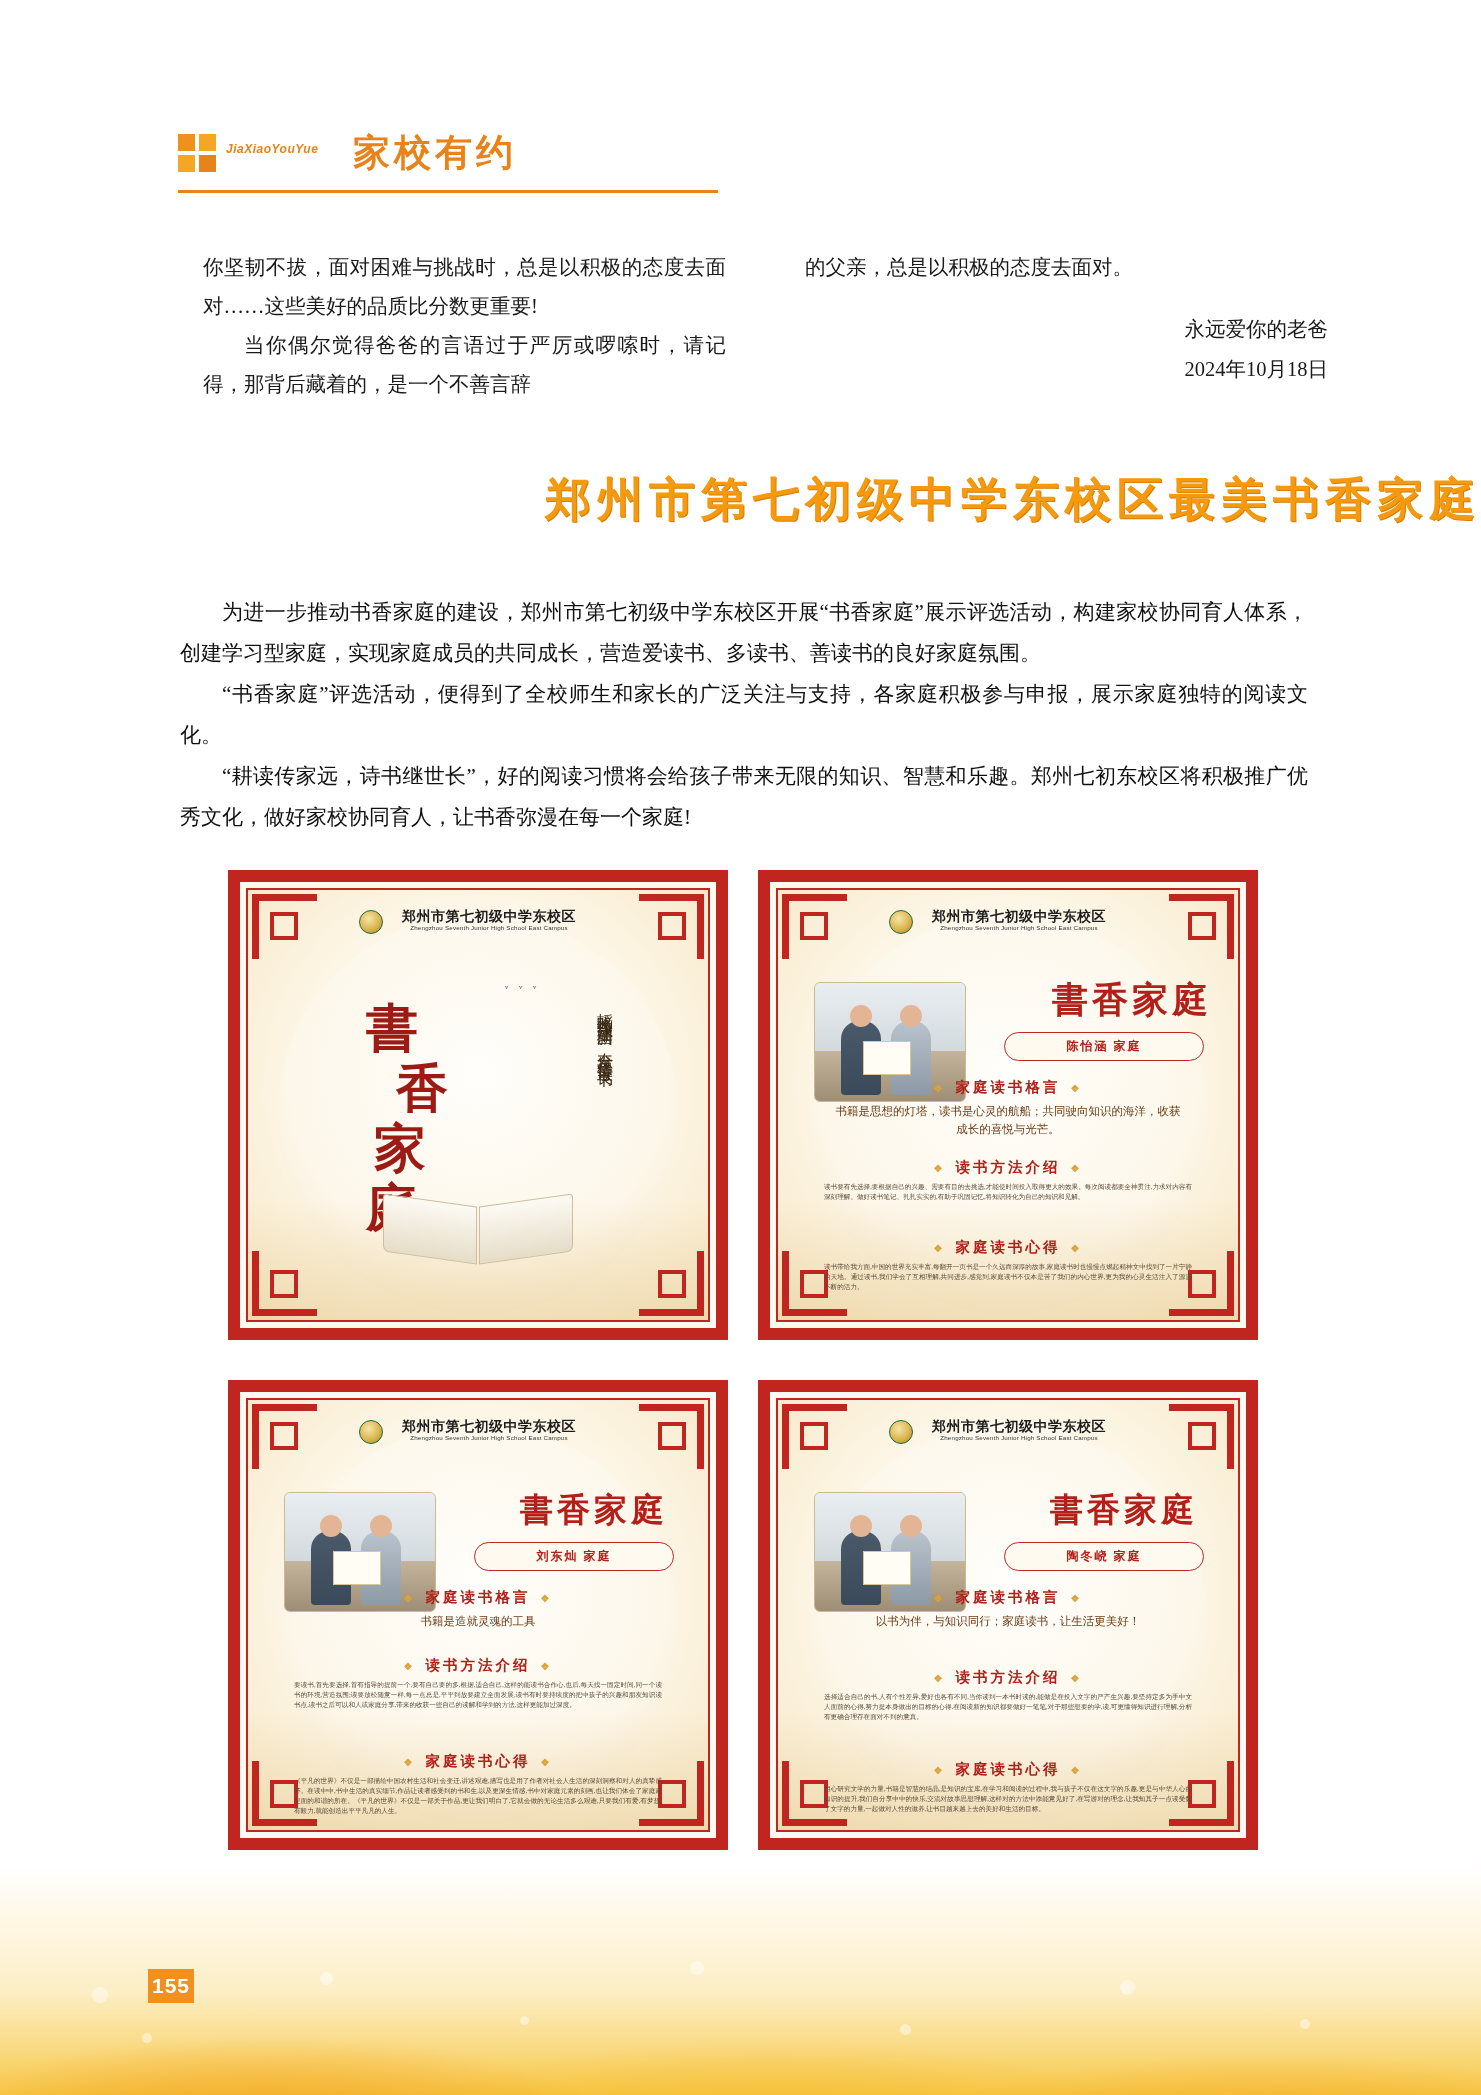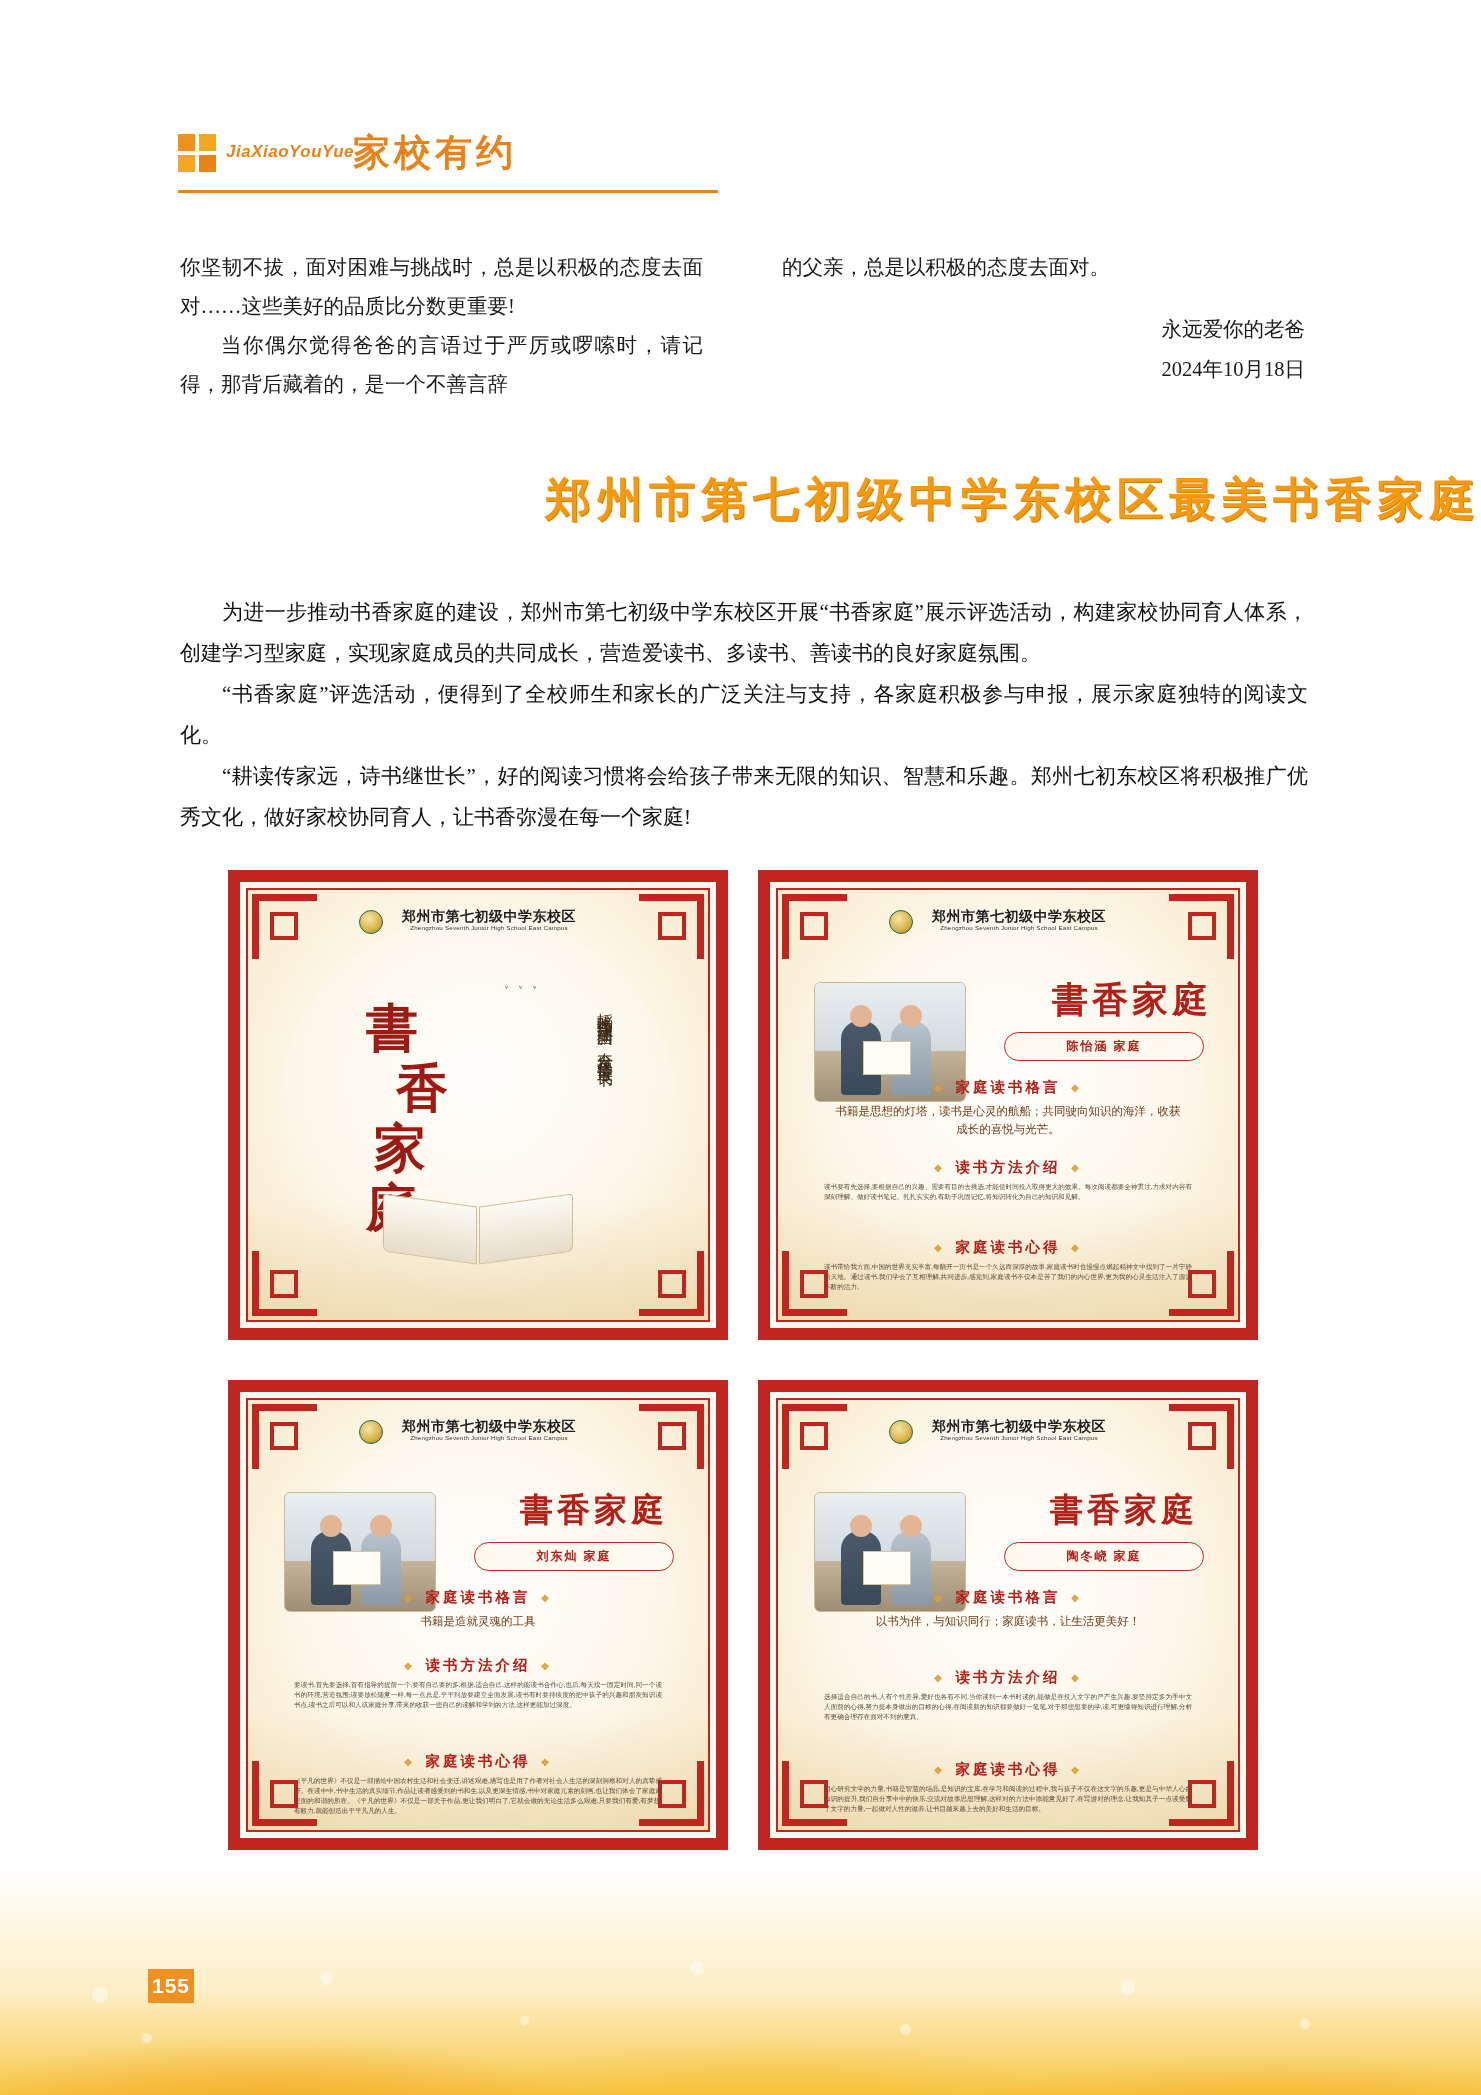--- a/index.html
+++ b/index.html
@@ -39,21 +39,21 @@
   }
   .header-logo i.b1 { left: 0; top: 0; }
   .header-logo i.b2 { left: 21px; top: 0; background: #f5a623; }
   .header-logo i.b3 { left: 0; top: 21px; background: #f5a623; }
   .header-logo i.b4 { left: 21px; top: 21px; background: #e8821a; }
   .header-pinyin {
     position: absolute;
     left: 48px;
     top: 14px;
     font-family: "Liberation Sans", sans-serif;
-    font-size: 17px;
+    font-size: 12px;
     font-weight: bold;
     font-style: italic;
     color: #e8821a;
     letter-spacing: 0.5px;
   }
   .header-title-cn {
     position: absolute;
     left: 175px;
     top: 0px;
     font-size: 37px;
@@ -81,20 +81,21 @@
   }
   .col {
     position: absolute;
     top: 0;
     width: 523px;
     font-size: 20.5px;
     line-height: 39px;
     color: #1a1a1a;
     text-align: justify;
     text-justify: inter-ideograph;
+    margin-left: 23px;
   }
   .col.left { left: 0; }
   .col.right { left: 602px; }
   .col p { margin: 0; }
   .indent { text-indent: 2em; }
   .sign {
     margin-top: 22px;
     text-align: right;
     line-height: 40px;
   }

